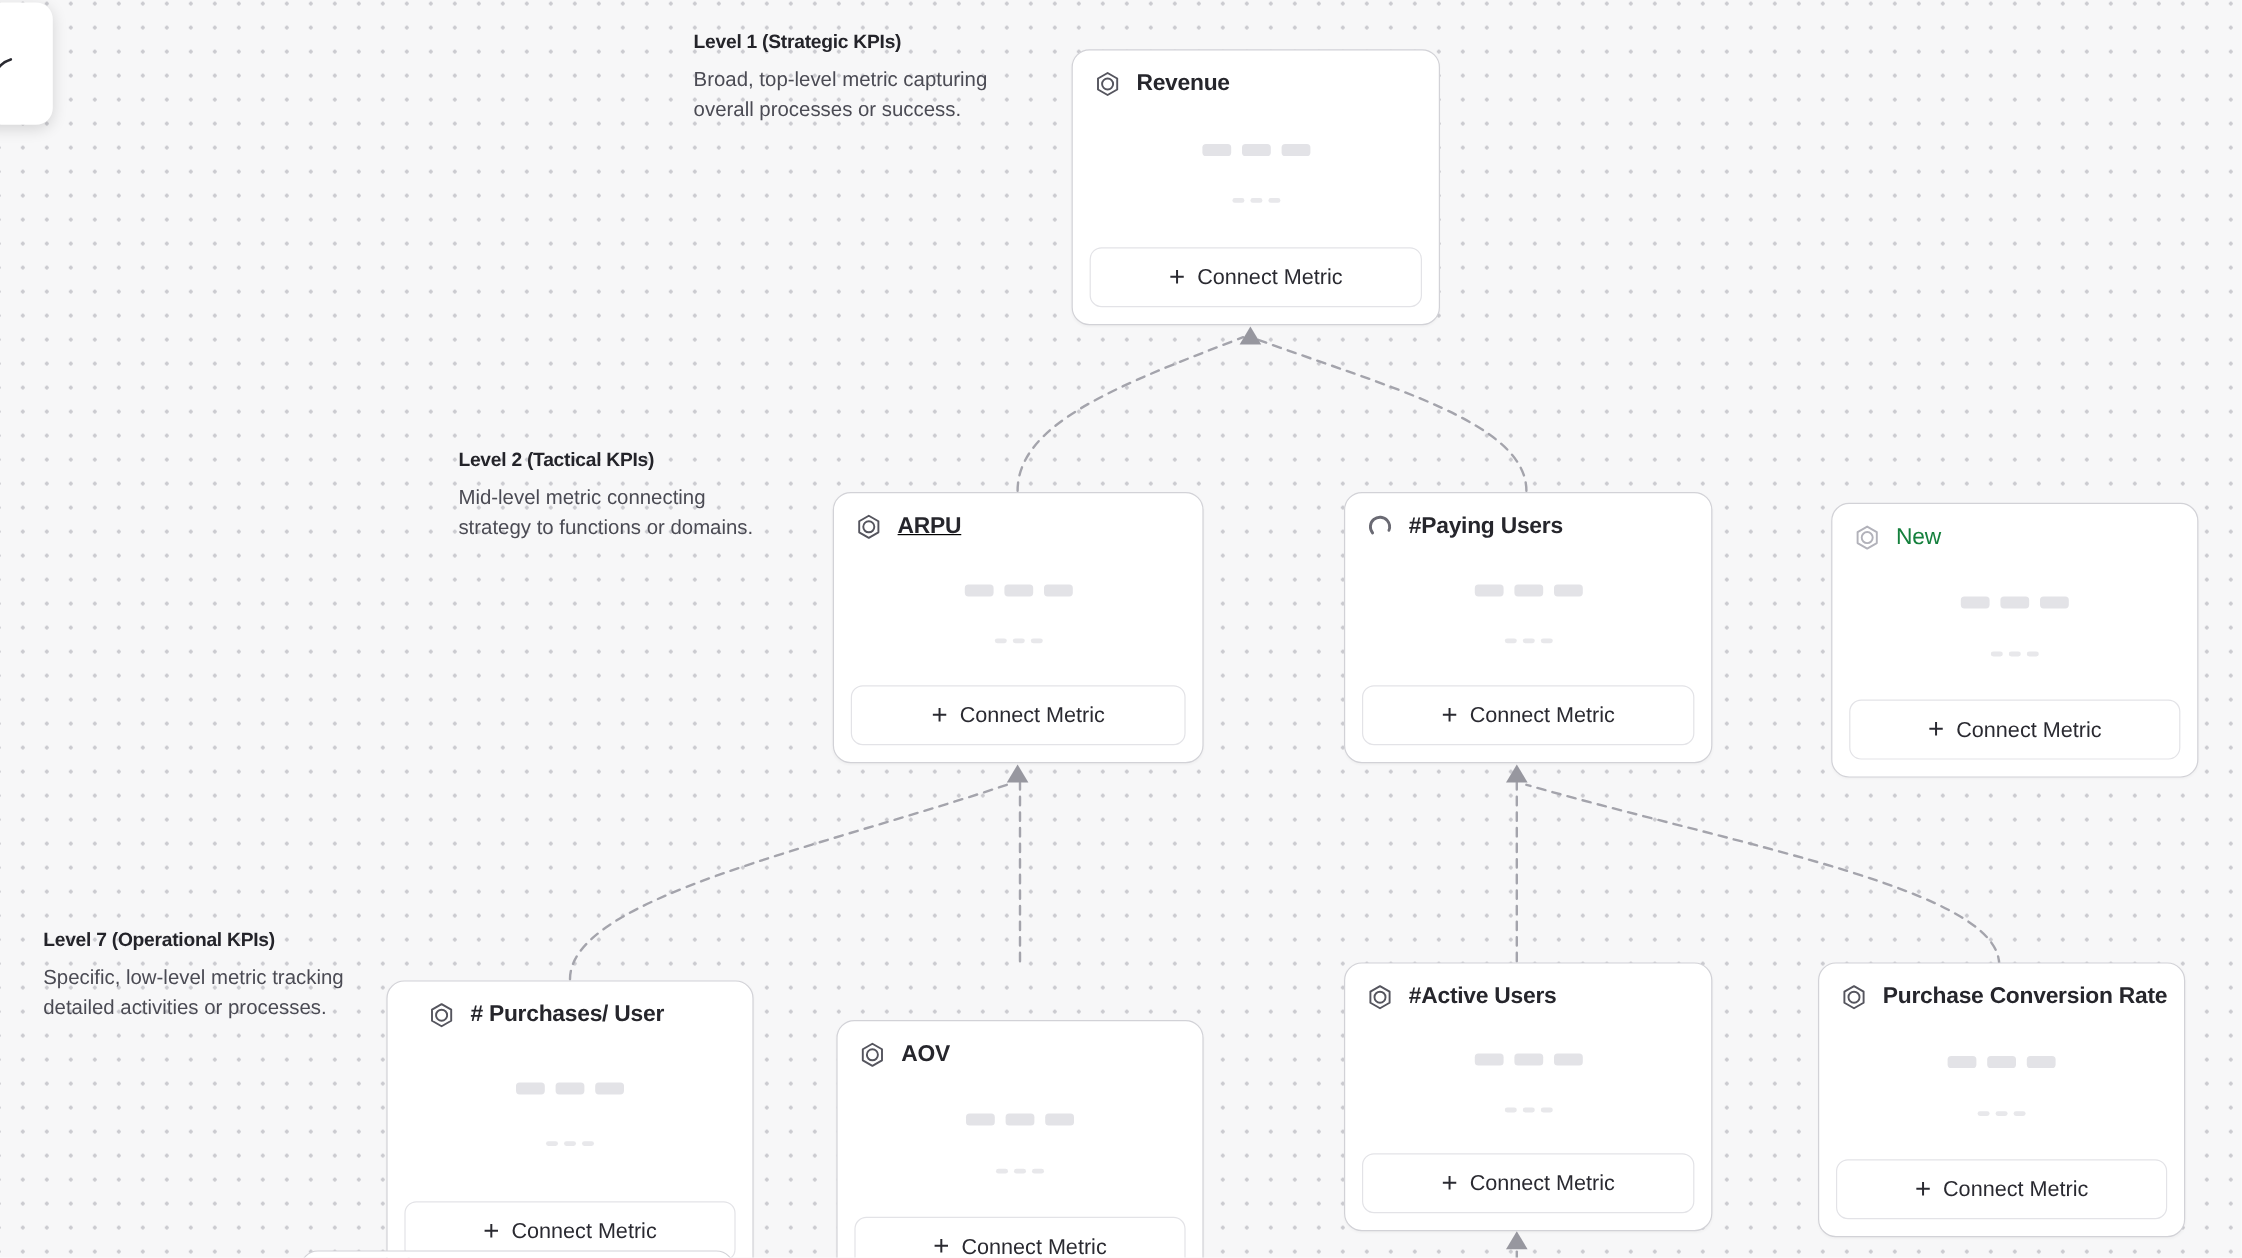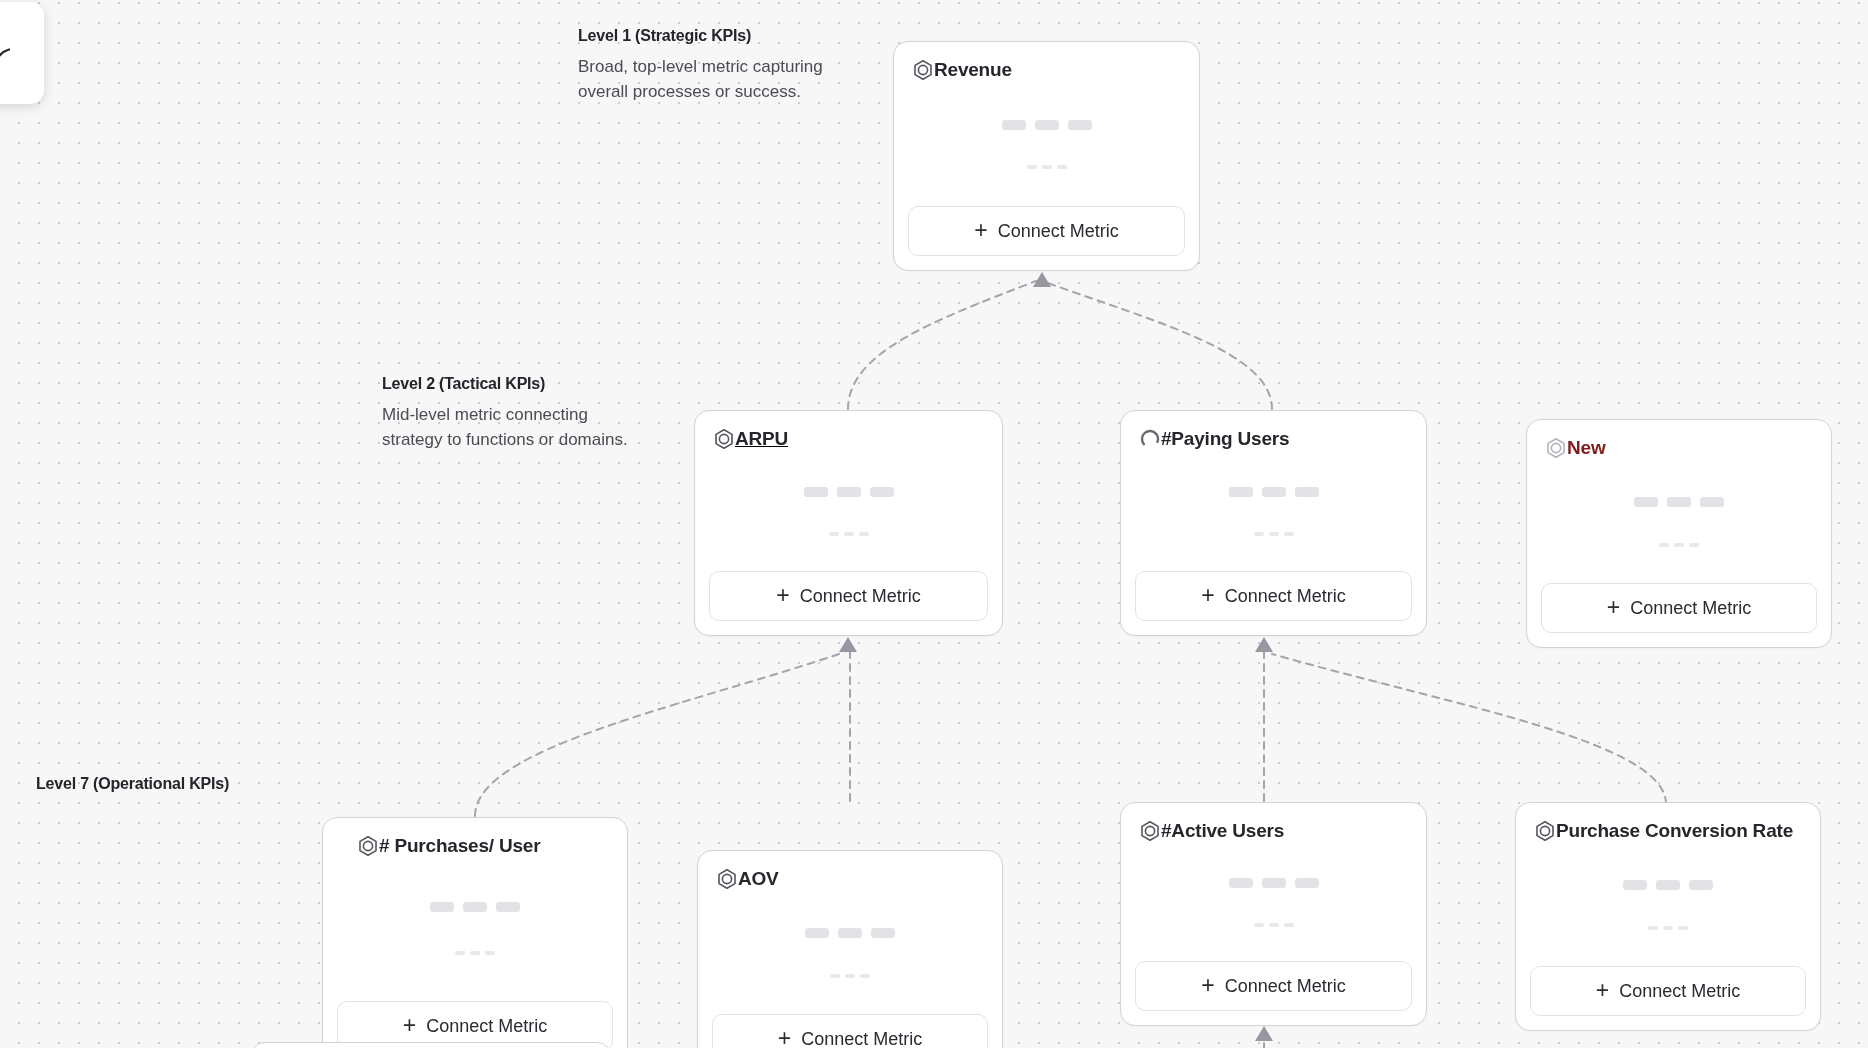--- a/index.html
+++ b/index.html
@@ -67,32 +67,33 @@
     z-index: 2;
     background: #ffffff;
     border: 1.5px solid #d2d2d7;
     border-radius: 15px;
     box-sizing: border-box;
     box-shadow: 0 1px 2px rgba(0,0,0,0.03);
   }
   .card-header {
     display: flex;
     align-items: center;
+    gap: 13px;
     padding: 17px 18px 0 18px;
   }
   .card-icon { color: #55555e; display: inline-flex; flex: 0 0 auto; }
   .card-icon svg { display: block; }
   .card-title {
     font-size: 19px;
     font-weight: 600;
     color: #26262c;
     letter-spacing: -0.2px;
     white-space: nowrap;
   }
-  .card--placeholder .card-title { color: #7f1d1d; font-weight: 700; }
+  .card--placeholder .card-title { color: #15803d; font-weight: 400; }
   .card--placeholder .card-icon  { color: #b2b2ba; }
 
   .skeleton-bars {
     position: absolute;
     left: 50%;
     top: 34%;
     transform: translateX(-50%);
     display: flex;
     gap: 9px;
   }
@@ -189,20 +190,21 @@
   <div class="level-label level-label-1">
     <h2>Level 1 (Strategic KPIs)</h2>
     <p>Broad, top-level metric capturing overall processes or success.</p>
   </div>
   <div class="level-label level-label-2">
     <h2>Level 2 (Tactical KPIs)</h2>
     <p>Mid-level metric connecting strategy to functions or domains.</p>
   </div>
   <div class="level-label level-label-3">
     <h2>Level 7 (Operational KPIs)</h2>
+    <p>Specific, low-level metric tracking detailed activities or processes.</p>
   </div>
 
   <div id="cards-root">
       <div class="card" style="left: 893px; top: 41px; width: 307px; height: 230px;">
     <div class="card-header">
       <span class="card-icon icon-hex" style="display: inline-flex;">
         <svg width="22" height="22" viewBox="0 0 22 22">
           <path d="M11 1.8 L19 6.4 V15.6 L11 20.2 L3 15.6 V6.4 Z" fill="none" stroke="currentColor" stroke-width="1.6" stroke-linejoin="round"></path>
           <circle cx="11" cy="11" r="4.6" fill="none" stroke="currentColor" stroke-width="1.6"></circle>
         </svg>

